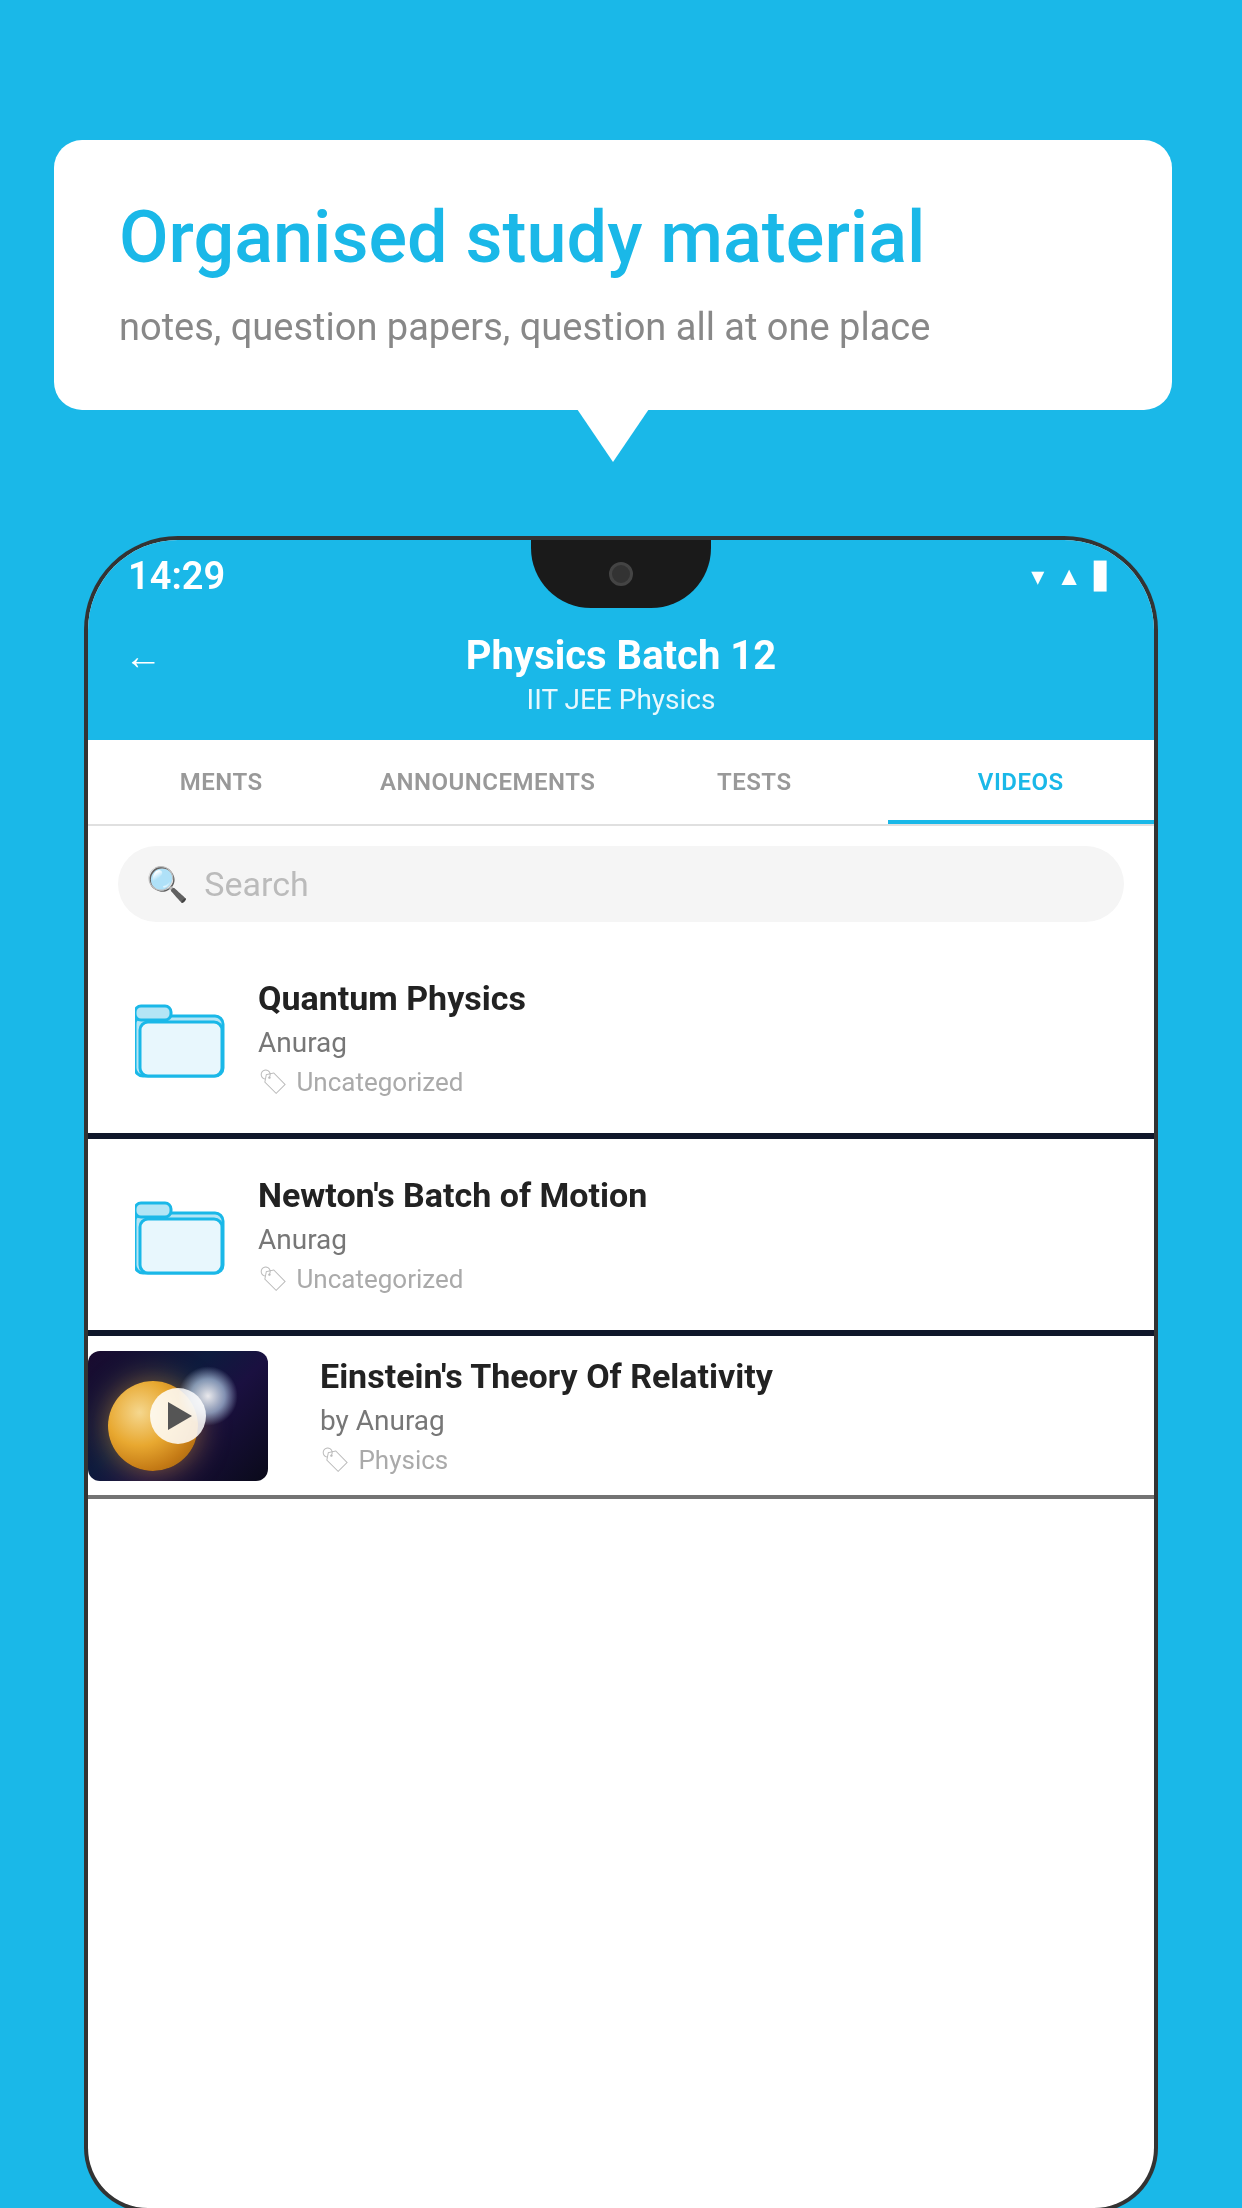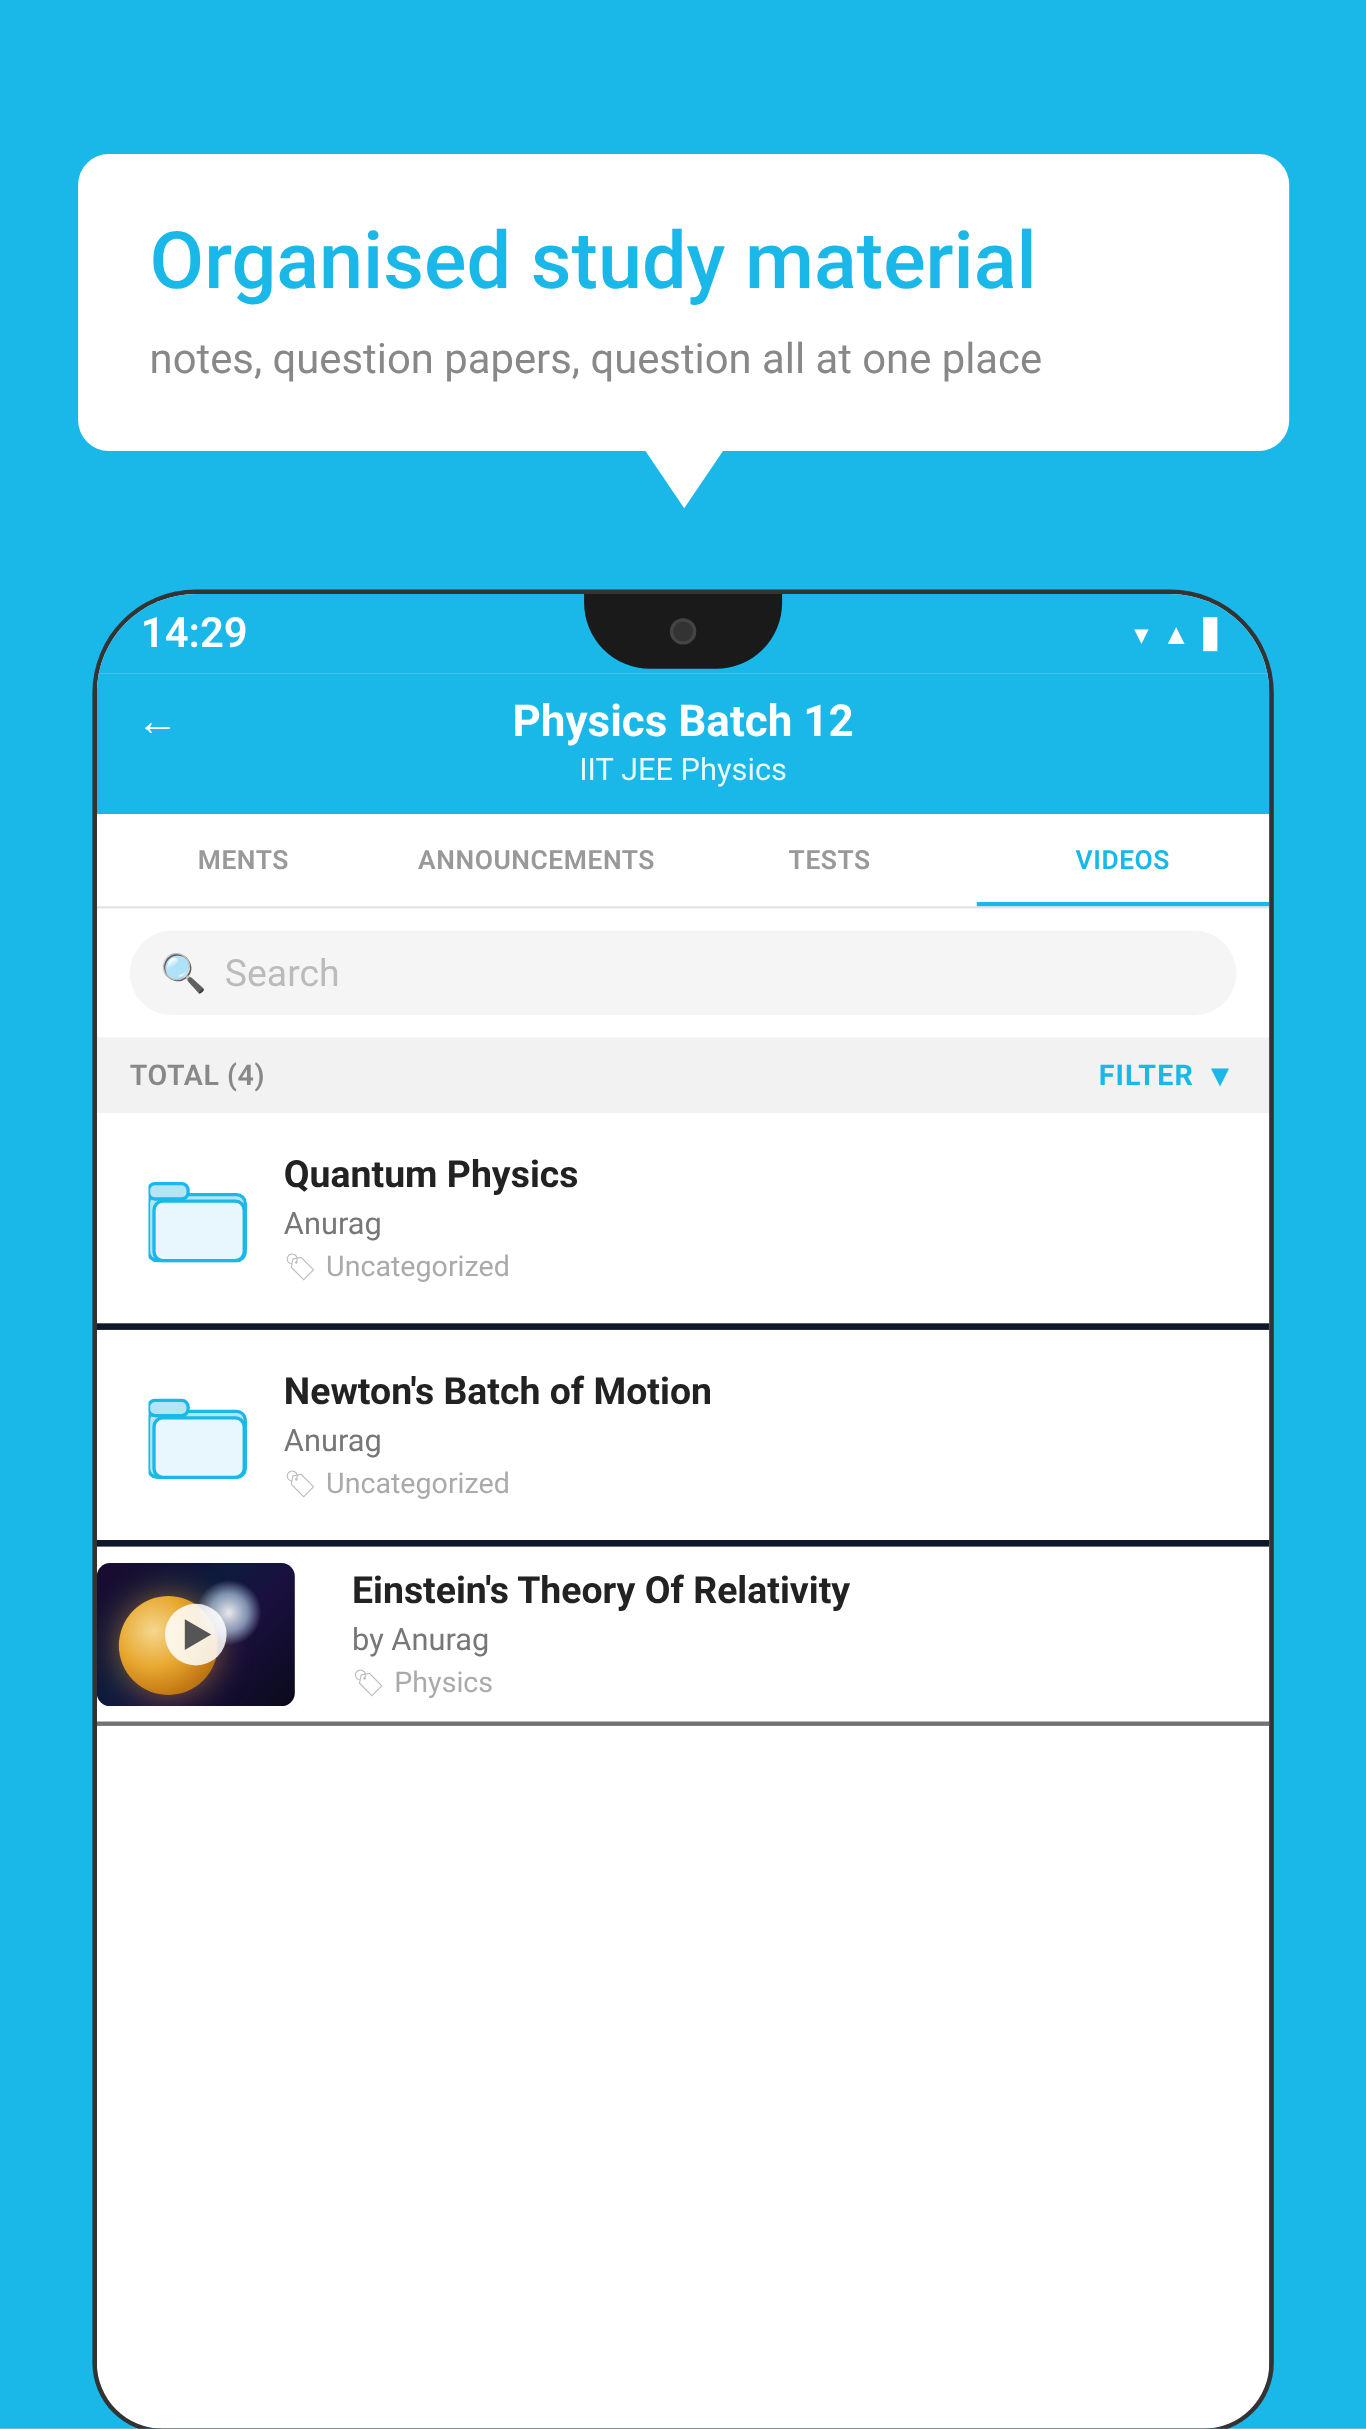--- a/index.html
+++ b/index.html
@@ -10,21 +10,21 @@
       background-color: #1ab8e8;
       font-family: -apple-system, BlinkMacSystemFont, 'Segoe UI', Roboto, Arial, sans-serif;
       overflow: hidden;
       position: relative;
     }
 
     
     .speech-bubble-wrapper {
       position: absolute;
       top: 140px;
-      left: 71px;
+      left: 54px;
       right: 70px;
     }
 
     .speech-bubble {
       background: white;
       border-radius: 28px;
       padding: 55px 65px 55px 65px;
       position: relative;
     }
 
@@ -417,27 +417,20 @@
       </div>
     </div>
 
     <div class="search-bar">
       <div class="search-input-wrapper">
         <span class="search-icon-svg">🔍</span>
         <span class="search-placeholder">Search</span>
       </div>
     </div>
 
-    <div class="filter-bar">
-      <span class="total-count">TOTAL (4)</span>
-      <div class="filter-btn">
-        <span>FILTER</span>
-        <span class="filter-funnel">▼</span>
-      </div>
-    </div>
 
     <div class="video-list">
 
       <div class="video-item">
         <div class="video-item-thumb">
           <svg width="90" height="80" viewBox="0 0 90 80">
             <rect x="0" y="18" width="88" height="60" rx="8" fill="#b3e5f5"></rect>
             <rect x="0" y="18" width="88" height="60" rx="8" fill="none" stroke="#1ab8e8" stroke-width="3"></rect>
             <rect x="0" y="8" width="36" height="14" rx="6" fill="#b3e5f5" stroke="#1ab8e8" stroke-width="3"></rect>
 

